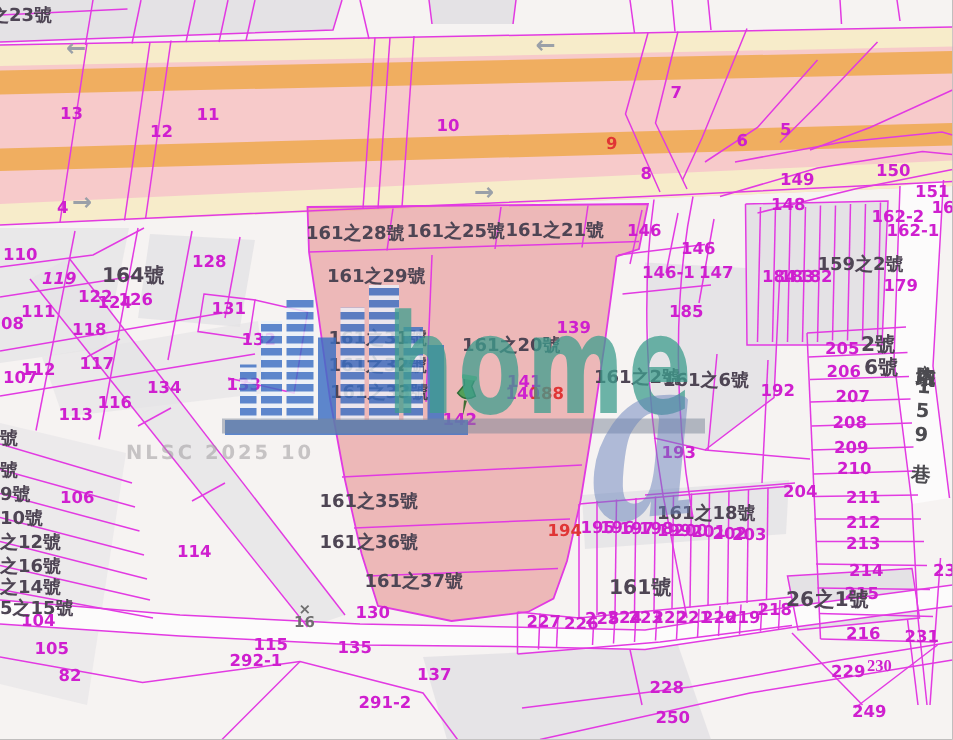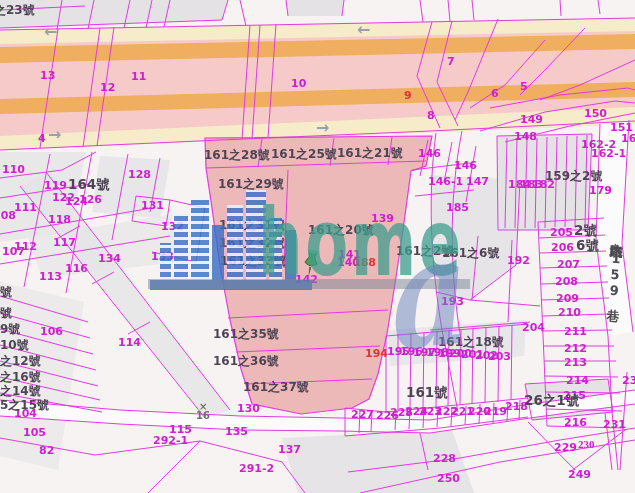--- a/index.html
+++ b/index.html
@@ -290,39 +290,39 @@
       <span class="lbl num" style="left: 438px; top: 348px;">199</span>
       <span class="lbl num" style="left: 449px; top: 348px;">200</span>
       <span class="lbl num" style="left: 461px; top: 349px;">201</span>
       <span class="lbl num" style="left: 475px; top: 350px;">202</span>
       <span class="lbl num" style="left: 488px; top: 351px;">203</span>
       <span class="lbl num" style="left: 295px; top: 274px;">142</span>
       <span class="lbl num" style="left: 338px; top: 249px;">141</span>
       <span class="lbl num" style="left: 337px; top: 257px;">140</span>
       <span class="lbl red" style="left: 353px; top: 257px;">188</span>
       <span class="lbl num" style="left: 2px; top: 164px;">110</span>
-      <span class="lbl num" style="left: 44px; top: 180px;">119</span>
+      <span class="lbl num" style="left: 28px; top: 180px; font-style: italic;">119</span>
       <span class="lbl num" style="left: 14px; top: 202px;">111</span>
       <span class="lbl num" style="left: -7px; top: 210px;">108</span>
       <span class="lbl num" style="left: 52px; top: 192px;">122</span>
       <span class="lbl num" style="left: 65px; top: 196px;">124</span>
       <span class="lbl num" style="left: 79px; top: 194px;">126</span>
       <span class="lbl num" style="left: 128px; top: 169px;">128</span>
       <span class="lbl num" style="left: 141px; top: 200px;">131</span>
       <span class="lbl num" style="left: 161px; top: 221px;">132</span>
       <span class="lbl num" style="left: 48px; top: 214px;">118</span>
       <span class="lbl num" style="left: 53px; top: 237px;">117</span>
       <span class="lbl num" style="left: 14px; top: 241px;">112</span>
       <span class="lbl num" style="left: 2px; top: 246px;">107</span>
       <span class="lbl num" style="left: 98px; top: 253px;">134</span>
       <span class="lbl num" style="left: 151px; top: 251px;">133</span>
       <span class="lbl num" style="left: 65px; top: 263px;">116</span>
       <span class="lbl num" style="left: 39px; top: 271px;">113</span>
       <span class="lbl num" style="left: 40px; top: 326px;">106</span>
-      <span class="lbl num" style="left: 118px; top: 337px;">114</span>
+      <span class="lbl num" style="left: 118px; top: 362px;">114</span>
       <span class="lbl num" style="left: 124px; top: 424px; margin-left: 45px;">115</span>
       <span class="lbl num" style="left: 14px; top: 408px;">104</span>
       <span class="lbl num" style="left: 23px; top: 427px;">105</span>
       <span class="lbl num" style="left: 39px; top: 445px;">82</span>
       <span class="lbl num" style="left: 237px; top: 403px;">130</span>
       <span class="lbl num" style="left: 225px; top: 426px;">135</span>
       <span class="lbl num" style="left: 278px; top: 444px;">137</span>
       <span class="lbl num" style="left: 239px; top: 463px;">291-2</span>
       <span class="lbl num" style="left: 153px; top: 435px; text-align: right;">292-1</span>
       <span class="lbl addr" style="left: -6px; top: 4px;">之23號</span>
@@ -347,20 +347,21 @@
       <span class="lbl addr lg" style="left: 406px; top: 386px;">161號</span>
       <span class="lbl addr lg" style="left: 524px; top: 394px;">26之1號</span>
       <span class="lbl addr" style="left: 0px; top: 286px;">號</span>
       <span class="lbl addr" style="left: 0px; top: 307px;">號</span>
       <span class="lbl addr" style="left: 0px; top: 323px;">9號</span>
       <span class="lbl addr" style="left: 0px; top: 339px;">10號</span>
       <span class="lbl addr" style="left: 0px; top: 355px;">之12號</span>
       <span class="lbl addr" style="left: 0px; top: 371px;">之16號</span>
       <span class="lbl addr" style="left: 0px; top: 385px;">之14號</span>
       <span class="lbl addr" style="left: 0px; top: 399px;">5之15號</span>
+      <span class="lbl wm" style="left: 84px; top: 296px;">NLSC 2025 10</span>
       <span class="lbl mark" style="left: 199px; top: 402px;">×</span>
       <span class="lbl mark" style="left: 196px; top: 411px;">16</span>
       <span class="lbl arrow" style="left: 44px; top: 24px;">←</span>
       <span class="lbl arrow" style="left: 357px; top: 22px;">←</span>
       <span class="lbl arrow" style="left: 316px; top: 120px;">→</span>
       <span class="lbl arrow" style="left: 48px; top: 127px;">→</span>
     </div>
 
   <div class="street">內坑路 159巷</div>
 

